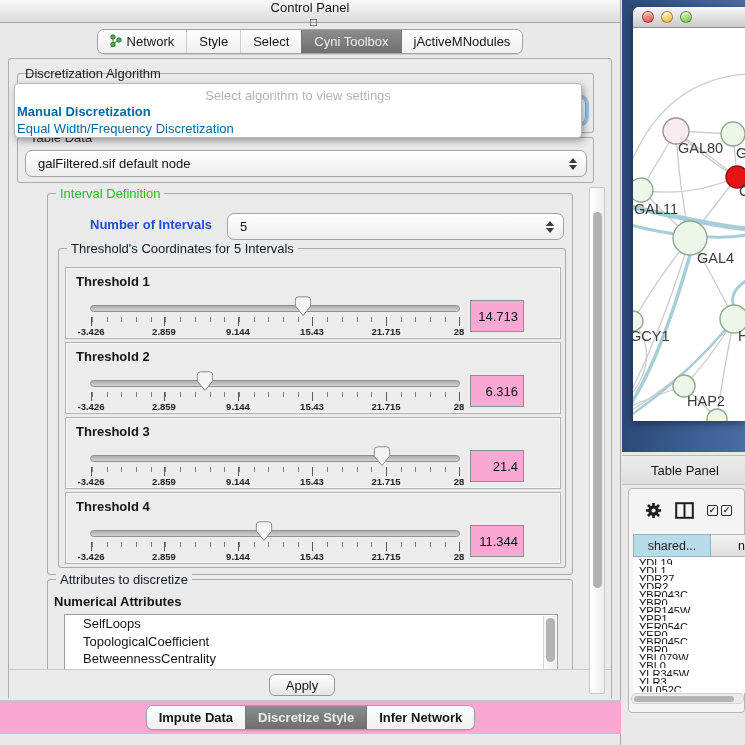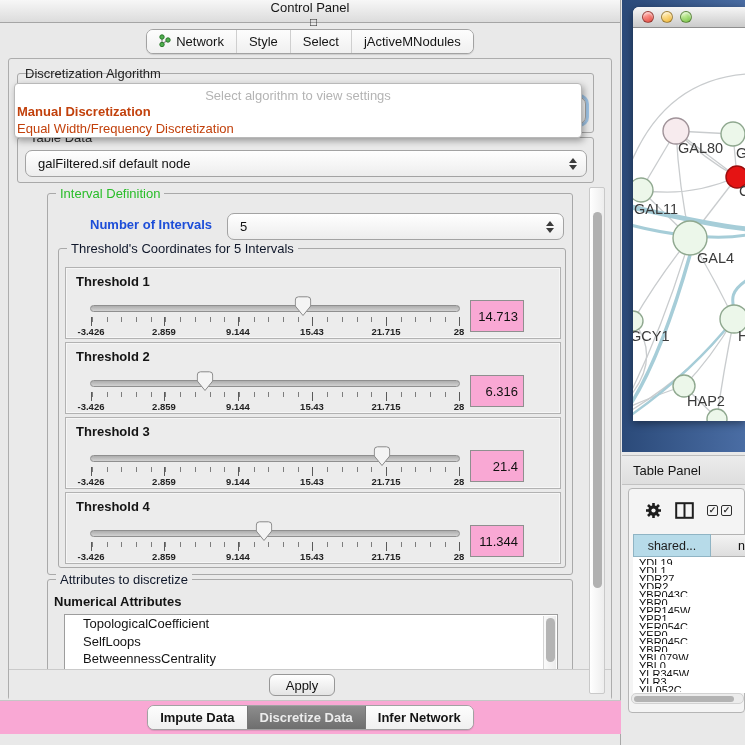--- a/index.html
+++ b/index.html
@@ -39,21 +39,21 @@
 
   
   .alg-group { left:8px; top:14px; width:577px; height:60px; }
   .alg-title { position:absolute; left:16px; top:7px; font-size:13px; color:#232323; background:transparent; z-index:60; }
   .alg-combo { left:16px; top:38px; width:561px; height:27px; box-shadow:0 0 0 3px rgba(105,165,220,.6); z-index:10; }
 
   
   .popup { position:absolute; left:5px; top:24px; width:568px; height:55px; background:#fff;
     border:1px solid #b9b9b9; border-radius:4px; box-shadow:2px 3px 7px rgba(0,0,0,.35); z-index:55; }
   .popup-hint { position:absolute; top:4px; left:0; width:100%; text-align:center; font-size:13px; color:#b4b4b4; }
-  .popup-opt { position:absolute; left:2px; font-size:13px; color:#c2410c; white-space:nowrap; }
+  .popup-opt { position:absolute; left:2px; font-size:13px; color:#0369a1; white-space:nowrap; }
   .popup-opt.b { font-weight:bold; top:20px; }
   .popup-opt.r { top:37px; }
 
   
   .td-group { left:8px; top:78px; width:577px; height:46px; }
   .td-combo { left:16px; top:91px; width:562px; height:27px; }
 
   
   .scrollwrap { position:absolute; left:6px; top:128px; width:581px; height:482px; overflow:hidden; }
   .interval-group { left:32px; top:6px; width:526px; height:382px; background:#eaeaea; }
@@ -100,21 +100,21 @@
   .net-window { position:absolute; left:11px; top:7px; width:112px; height:414px; background:#fff; border-radius:6px 0 0 0; box-shadow:0 2px 8px rgba(0,0,0,.45); }
   .net-titlebar { position:absolute; left:0; top:0; width:100%; height:21px; border-radius:6px 0 0 0;
     background:linear-gradient(#f6f6f6,#cbcbcb); border-bottom:1px solid #8e8e8e; display:flex; align-items:center; gap:7px; padding-left:9px; }
   .light { width:12px; height:12px; border-radius:50%; border:1px solid rgba(0,0,0,.35); box-shadow:inset 0 2px 2px rgba(255,255,255,.6); }
   .light.red { background:radial-gradient(circle at 35% 30%, #ff9a93, #e0443a); }
   .light.yellow { background:radial-gradient(circle at 35% 30%, #ffe6a0, #eeb22e); }
   .light.green { background:radial-gradient(circle at 35% 30%, #c9f0a0, #6fbe3e); }
   .net-canvas { position:absolute; left:0; top:21px; width:112px; height:393px; overflow:hidden; background:#fff; }
 
   .tp-header { position:absolute; left:0; top:455px; width:123px; height:30px; background:linear-gradient(#ececec,#dedede);
-    border-top:1px solid #bdbdbd; border-bottom:1px solid #c2c2c2; display:flex; align-items:center; padding-left:11px; font-size:13px; color:#141414; }
+    border-top:1px solid #bdbdbd; border-bottom:1px solid #c2c2c2; display:flex; align-items:center; padding-left:29px; font-size:13px; color:#141414; }
   .tp-body { position:absolute; left:6px; top:488px; width:117px; height:225px; background:#f4f4f4; border:1px solid #b5b5b5; border-radius:4px; }
   .tp-toolbar { position:absolute; left:0; top:0; width:100%; height:42px; display:flex; align-items:center; gap:13px; padding-left:16px; }
   .cbx { width:11px; height:11px; border:1.6px solid #2e2e2e; border-radius:2px; font-size:9px; line-height:8px; text-align:center; color:#2e2e2e; font-weight:bold; }
   .tp-colhead { position:absolute; top:45px; height:23px; font-size:12.5px; display:flex; align-items:center; justify-content:center; }
   .col-shared { left:4px; width:78px; background:#b7dbe9; border:1px solid #8fb4c4; color:#1c1c1c; }
   .col-name { left:82px; width:60px; background:linear-gradient(#f3f3f3,#dedede); border:1px solid #b2b2b2; border-left:none; justify-content:flex-start; padding-left:27px; }
   .tp-rows { position:absolute; left:4px; top:68px; width:113px; height:136px; background:#fff; overflow:hidden; }
   .tp-row { display:flex; height:15.9px; font-size:11px; color:#0d0d0d;flex-direction:column; }
   .tp-c1 { width:78px; padding-left:6px; white-space:nowrap; overflow:hidden; }
   .tp-c2 { width:40px; padding-left:6px; white-space:nowrap; overflow:hidden; }
@@ -146,20 +146,23 @@
             <circle cx="3" cy="10.5" r="2.2" fill="#4fae4f" stroke="#2c7a2c"></circle>
             <circle cx="9" cy="6" r="2.2" fill="#4fae4f" stroke="#2c7a2c"></circle>
           </svg>
           <span>Network</span>
         </div>
         <div class="seg-tab">
           <span>Style</span>
         </div>
         <div class="seg-tab">
           <span>Select</span>
+        </div>
+        <div class="seg-tab selected">
+          <span>Cyni Toolbox</span>
         </div>
         <div class="seg-tab">
           <span>jActiveMNodules</span>
         </div>
       </div>
     </div>
 
     <div class="cp-content">
 
       <div class="group alg-group"></div>
@@ -315,22 +318,22 @@
                   <span>11.344</span>
                 </div>
             </div>
           </div>
         </div>
 
         <div class="group attrs-group">
           <span class="legend blue">Attributes to discretize</span>
           <span class="attrs-sub">Numerical Attributes</span>
           <div class="attr-list">
+            <div class="attr-item">SelfLoops</div>
             <div class="attr-item">TopologicalCoefficient</div>
-            <div class="attr-item">SelfLoops</div>
             <div class="attr-item">BetweennessCentrality</div>
             <div class="attr-vsb">
                 <div class="thumb-v"></div>
               </div>
           </div>
         </div>
       </div>
 
       <div class="apply-bar">
         <div class="apply-btn">
@@ -342,21 +345,21 @@
           <div class="thumb-v"></div>
         </div>
     </div>
 
     <div class="cp-bottomtabs">
       <div class="seg">
         <div class="seg-tab">
           <span style="font-weight:bold;">Impute Data</span>
         </div>
         <div class="seg-tab selected">
-          <span style="font-weight:bold;">Discretize Data</span>
+          <span style="font-weight:bold;">Discretize Style</span>
         </div>
         <div class="seg-tab">
           <span style="font-weight:bold;">Infer Network</span>
         </div>
       </div>
     </div>
   </div>
 
   <div class="right-panel">
 

